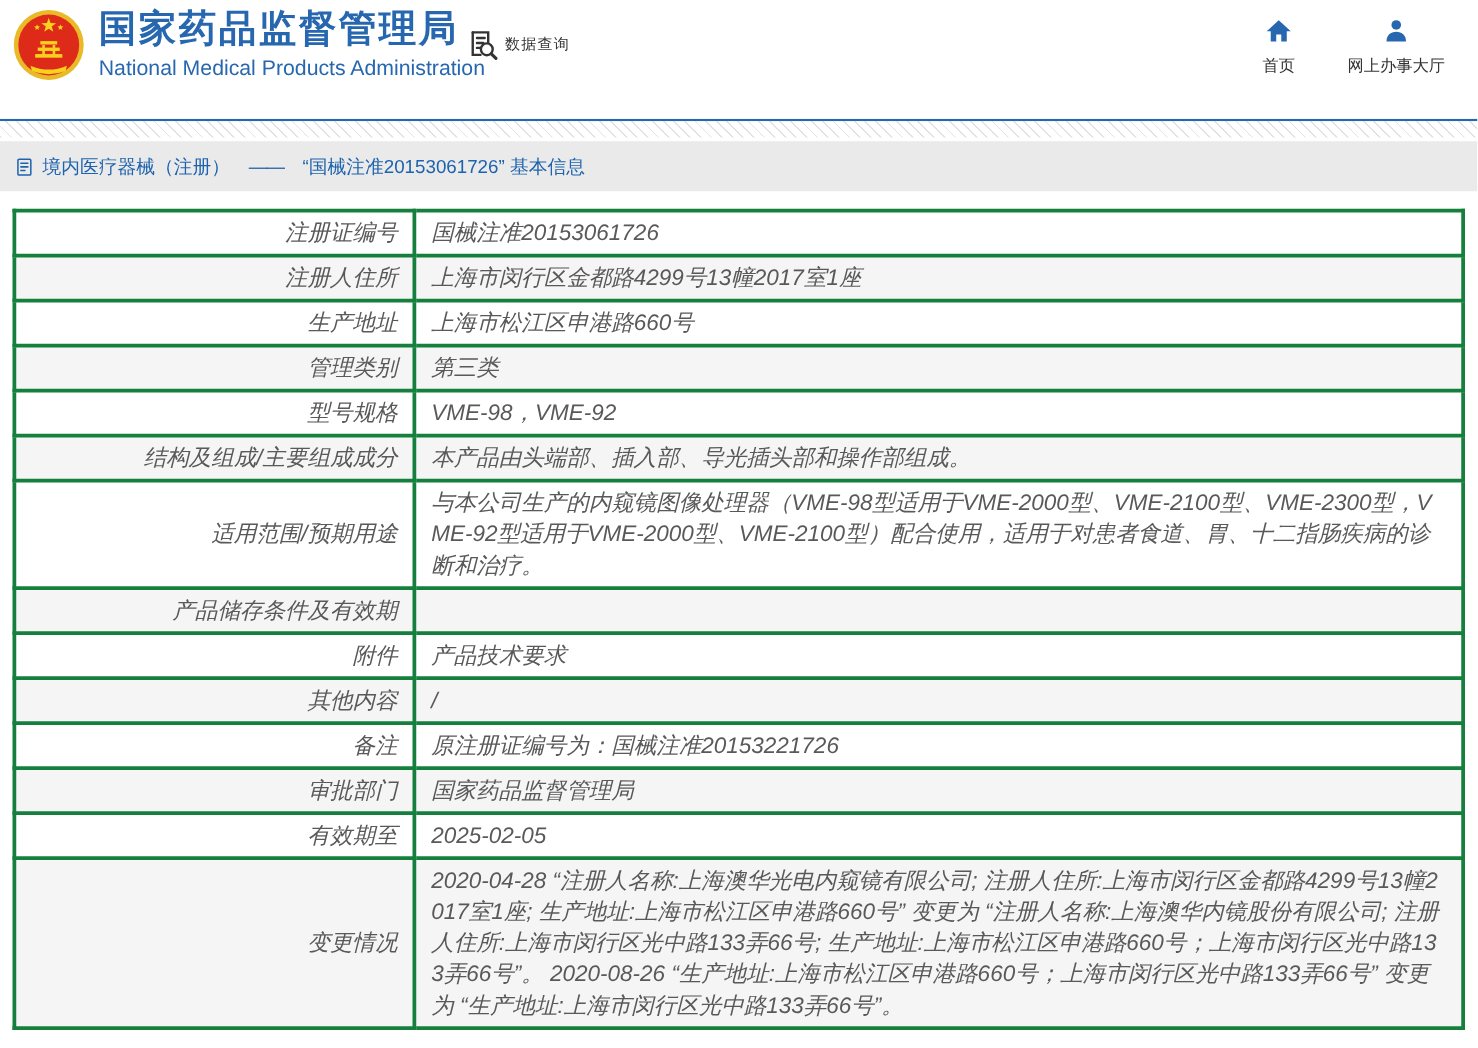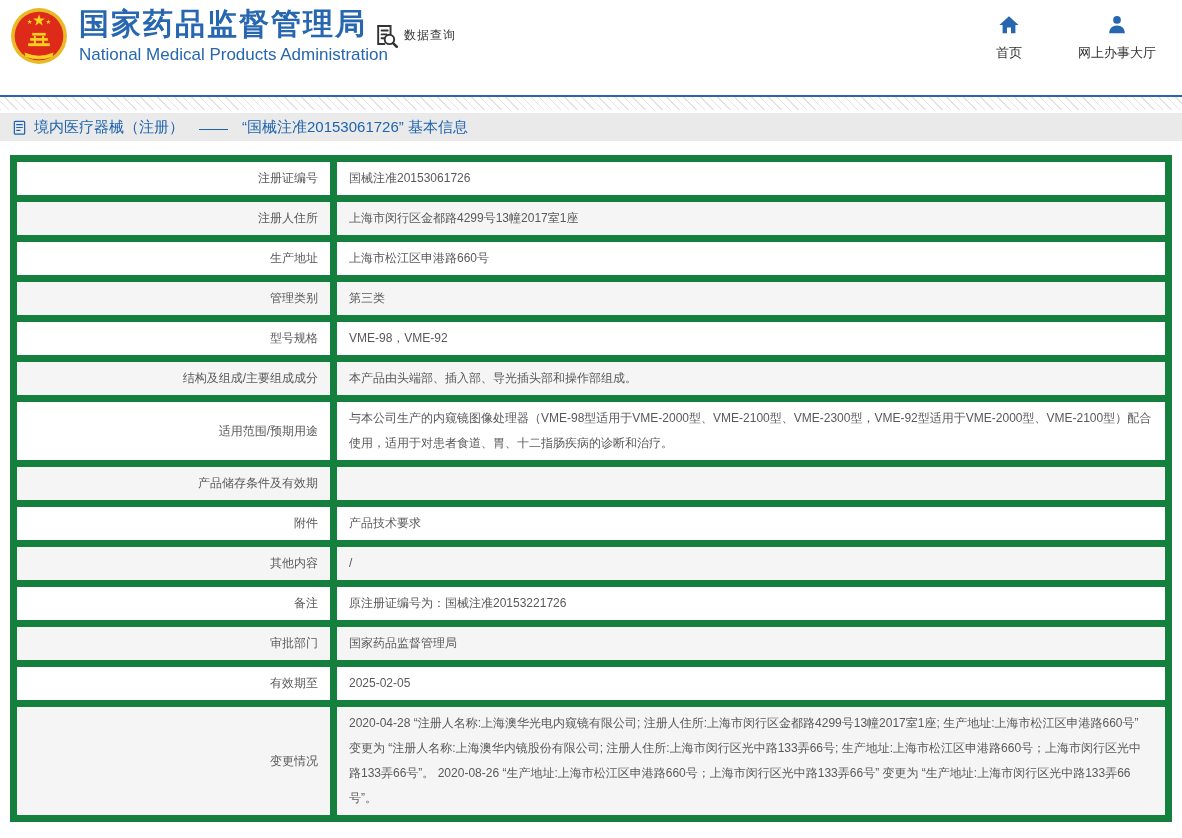--- a/index.html
+++ b/index.html
@@ -8,41 +8,41 @@
 
   
   .header { position: relative; height: 95px; background: #fff; }
   .brand { position: absolute; left: 10px; top: 7px; display: flex; align-items: center; cursor: pointer; }
   .emblem { width: 58px; height: 58px; flex: 0 0 58px; }
   .title-block { margin-left: 11px; }
   .cn-title { font-size: 30px; font-weight: bold; color: #2767b0; letter-spacing: 2px; line-height: 34px; }
   .en-title { font-size: 17px; color: #2767b0; margin-top: 4px; }
   .data-query { position: absolute; left: 372px; top: 22px; display: flex; align-items: center; gap: 5px; cursor: pointer; }
   .data-query .dq-label { font-size: 12px; color: #333; letter-spacing: 1px; }
-  .top-nav { position: absolute; right: 26px; top: 14px; display: flex; gap: 56px; }
+  .top-nav { position: absolute; right: 26px; top: 14px; display: flex; gap: 42px; }
   .nav-item { display: flex; flex-direction: column; align-items: center; gap: 8px;
     font-size: 13px; color: #333; cursor: pointer; }
   .nav-item svg { width: 22px; height: 22px; }
 
   
   .blue-line { height: 2px; background: #2767b0; }
   .hatch-band { height: 13px;
     background: repeating-linear-gradient(45deg, #e2e2e2 0, #e2e2e2 1px, #ffffff 1px, #ffffff 6px); }
-  .crumb-band { height: 28px; margin-top: 3px; background: #eaeaea;
+  .crumb-band { height: 40px; margin-top: 3px; background: #eaeaea;
     display: flex; align-items: center; padding-left: 12px; gap: 7px;
     color: #1e63ae; font-size: 15px; }
   .crumb-band svg { width: 15px; height: 15px; flex: 0 0 15px; }
   .crumb-dash { margin: 0 8px; letter-spacing: -1px; }
 
   
   .table-wrap { padding: 14px 10px 0 10px; }
   table.info-table { width: 100%; border-collapse: collapse; table-layout: fixed; }
-  .info-table th, .info-table td { border: 7px solid #15803d; font-size: 12px;
+  .info-table th, .info-table td { border: 3px solid #15803d; font-size: 18px;
     font-weight: normal; color: #595959; padding: 4px 12px; line-height: 25px;
-    vertical-align: middle; word-break: break-all; }
+    vertical-align: middle; word-break: break-all; font-style: italic; }
   .info-table th { width: 320px; text-align: right; background: transparent; }
   .info-table td { text-align: left; padding-left: 12px; }
   .info-table tr:nth-child(even) { background: #f5f5f5; }
 </style>
 </head>
 <body>
 
 <div class="header">
   <div class="brand">
     <svg class="emblem" viewBox="0 0 56 56">

